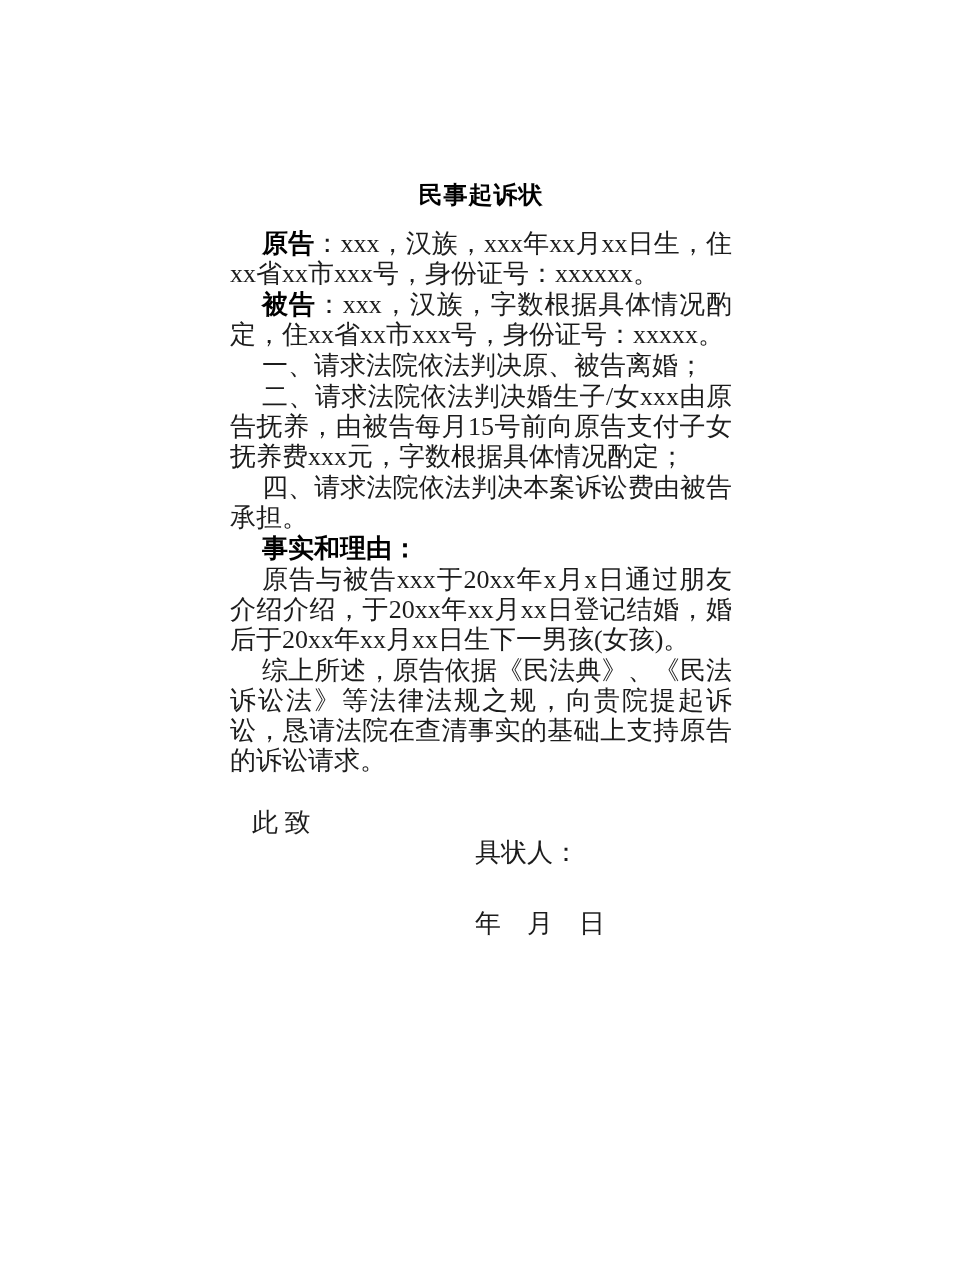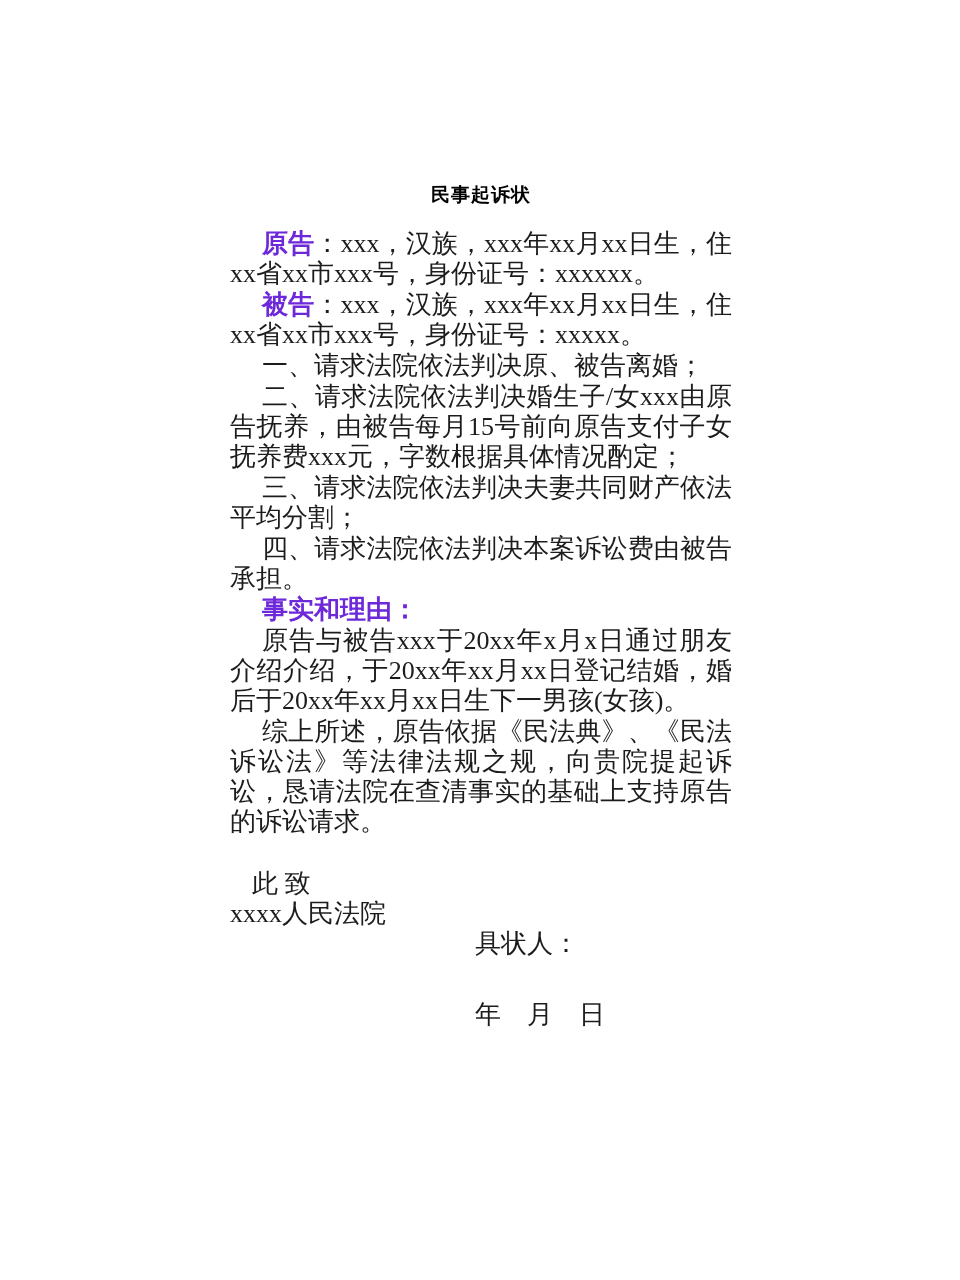--- a/index.html
+++ b/index.html
@@ -24,36 +24,36 @@
     top: 181px;
     width: 502px;
     color: #1c1c1c;
     font-family: "Liberation Serif", "DejaVu Serif", serif;
     font-size: 26px;
     line-height: 30px;
   }
   .doc-title {
     font-family: "Liberation Sans", "DejaVu Sans", sans-serif;
     font-weight: 700;
-    font-size: 19px;
+    font-size: 24px;
     line-height: 28px;
     text-align: center;
     letter-spacing: 1px;
     color: #000000;
     margin: 0 0 19px 0;
   }
   .para {
     margin: 0;
     text-align: justify;
     text-indent: 32px;
   }
   .bold-label {
     font-family: "Liberation Sans", "DejaVu Sans", sans-serif;
     font-weight: 700;
-    color: #6d28d9;
+    color: #000000;
   }
   .closing-salutation {
     margin-top: 32px;
     text-indent: 22px;
   }
   .closing-court {
     text-indent: 0;
   }
   .closing-signer {
     text-indent: 245px;
@@ -66,40 +66,38 @@
 </head>
 <body>
 
 <div class="page">
   <div class="content">
 
     <div class="doc-title">民事起诉状</div>
 
     <p class="para"><span class="bold-label">原告</span><span>：xxx，汉族，xxx年xx月xx日生，住xx省xx市xxx号，身份证号：xxxxxx。</span></p>
 
-    <p class="para"><span class="bold-label">被告</span><span>：xxx，汉族，xxx年xx月xx日生，住xx省xx市xxx号，身份证号：xxxxx。</span></p>
+    <p class="para"><span class="bold-label">被告</span><span>：xxx，汉族，字数根据具体情况酌定，住xx省xx市xxx号，身份证号：xxxxx。</span></p>
 
 
     <p class="para"><span class="bold-label"></span><span>一、请求法院依法判决原、被告离婚；</span></p>
 
     <p class="para"><span class="bold-label"></span><span>二、请求法院依法判决婚生子/女xxx由原告抚养，由被告每月15号前向原告支付子女抚养费xxx元，字数根据具体情况酌定；</span></p>
 
-    <p class="para"><span class="bold-label"></span><span>三、请求法院依法判决夫妻共同财产依法平均分割；</span></p>
 
     <p class="para"><span class="bold-label"></span><span>四、请求法院依法判决本案诉讼费由被告承担。</span></p>
 
     <p class="para"><span class="bold-label">事实和理由：</span><span></span></p>
 
     <p class="para"><span class="bold-label"></span><span>原告与被告xxx于20xx年x月x日通过朋友介绍介绍，于20xx年xx月xx日登记结婚，婚后于20xx年xx月xx日生下一男孩(女孩)。</span></p>
 
 
     <p class="para"><span class="bold-label"></span><span>综上所述，原告依据《民法典》、《民法诉讼法》等法律法规之规，向贵院提起诉讼，恳请法院在查清事实的基础上支持原告的诉讼请求。</span></p>
 
     <p class="para closing-salutation">此 致</p>
 
-    <p class="para closing-court">xxxx人民法院</p>
 
     <p class="para closing-signer">具状人：</p>
 
     <p class="para closing-date">年　月　日</p>
 
   </div>
 </div>
 
 </body></html>

